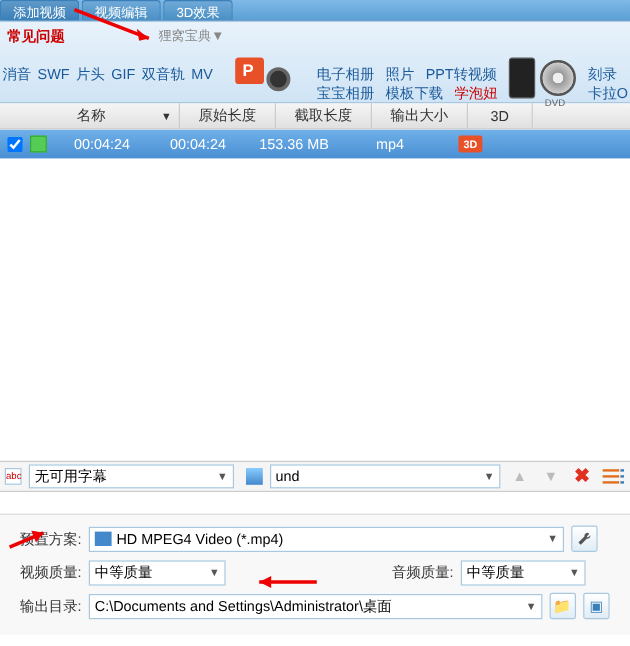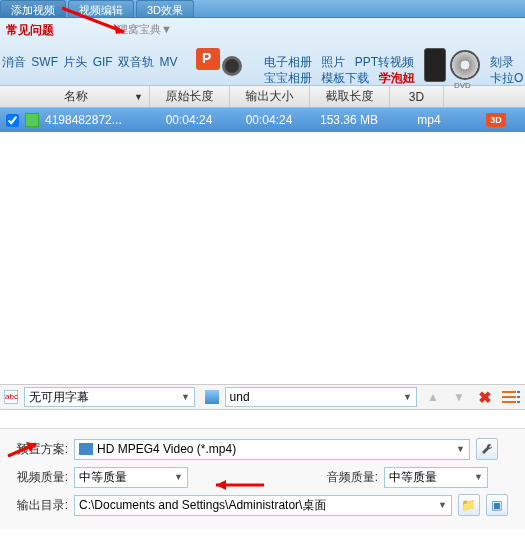--- a/index.html
+++ b/index.html
@@ -2,30 +2,30 @@
 <html><head>
 <meta charset="utf-8">
 <style>
 *{margin:0;padding:0;box-sizing:border-box;font-family:"Microsoft YaHei",SimSun,Arial,sans-serif;font-size:12px}
 body{width:525px;height:538px;background:#fff;overflow:hidden}
 .topbar{background:linear-gradient(#7fb9e8,#5a9fd4);border-bottom:1px solid #3a7fb8;height:18px;display:flex}
 .tab-btn{background:linear-gradient(#6fa9d8,#4a8fc4);border:1px solid #3a7fb8;border-bottom:none;color:#fff;padding:2px 10px;font-size:11px;cursor:pointer;margin-right:2px;border-radius:3px 3px 0 0}
 .tab-btn.active{background:linear-gradient(#5f99c8,#3a7fb8)}
 .toolbar-area{background:linear-gradient(#e8f2fb,#d0e4f5);border-bottom:1px solid #a8c8e0;height:68px;position:relative;display:flex}
 .faq{position:absolute;top:4px;left:6px;color:#c00;font-size:12px;font-weight:bold}
-.li-bao{position:absolute;top:4px;left:117px;color:#888;font-size:11px}
+.li-bao{position:absolute;top:4px;left:132px;color:#888;font-size:11px}
 .tool-links{position:absolute;top:36px;left:2px;color:#1a5a9a;font-size:12px;line-height:16px}
 .tool-links span{margin-right:2px;cursor:pointer}
 .icon-box{position:absolute;top:30px;left:196px;width:52px;height:36px}
 .pp-icon{width:24px;height:22px;background:#e85028;border-radius:3px;display:inline-block;position:relative}
 .pp-icon::after{content:"P";color:#fff;font-weight:bold;font-size:14px;position:absolute;left:6px;top:2px}
 .film-icon{width:20px;height:20px;background:#333;border-radius:50%;display:inline-block;position:absolute;left:26px;top:8px;border:3px solid #666}
 .link-block{position:absolute;top:36px;left:264px;color:#1a5a9a;font-size:12px;line-height:16px}
 .link-block span{margin-right:6px;cursor:pointer}
-.link-block .hot{color:#c00;font-weight:bold}
+.link-block .hot{color:#c00;font-weight:normal}
 .phone-disc{position:absolute;top:30px;left:424px;display:flex;gap:4px}
 .phone{width:22px;height:34px;background:#222;border:1px solid #555;border-radius:3px}
 .disc{width:30px;height:30px;border-radius:50%;background:radial-gradient(#eee 20%,#999 22%,#ccc 60%,#555 62%);position:relative;top:2px}
 .disc::after{content:"DVD";position:absolute;bottom:-10px;left:4px;font-size:8px;color:#666}
 .right-links{position:absolute;top:36px;left:490px;color:#1a5a9a;font-size:12px;line-height:16px}
 .headers{background:linear-gradient(#f5f5f5,#e0e0e0);border-bottom:1px solid #bbb;height:22px;display:flex;align-items:center}
 .h-col{border-right:1px solid #ccc;padding:0 6px;height:100%;display:flex;align-items:center;justify-content:center;color:#333;font-size:12px}
 .h-name{width:150px;justify-content:flex-start;padding-left:64px}
 .h-name .drop{margin-left:auto;font-size:9px}
 .h-orig{width:80px}.h-cut{width:80px}.h-size{width:80px}.h-fmt{width:80px}.h-3d{width:54px}
@@ -112,30 +112,29 @@
     <div>卡拉O</div>
   </div>
 </div>
 
 <div class="headers">
   <div class="h-col h-name">
       <span>名称</span>
       <span class="drop">▼</span>
     </div>
   <div class="h-col h-orig">原始长度</div>
+  <div class="h-col h-cut">截取长度</div>
   <div class="h-col h-size">输出大小</div>
-  <div class="h-col h-cut">截取长度</div>
   <div class="h-col h-3d">3D</div>
 </div>
 
 <div class="list-area">
   <div class="row">
     <input type="checkbox" class="cb" checked="" style="">
     <div class="fic"></div>
-    <div class="cell cname">4198482872...</div>
     <div class="cell corig">00:04:24</div>
     <div class="cell ccut">00:04:24</div>
     <div class="cell csize">153.36 MB</div>
     <div class="cell cfmt">mp4</div>
     <div class="cell c3d">
         <div class="badge3d">3D</div>
       </div>
   </div>
 </div>
 

